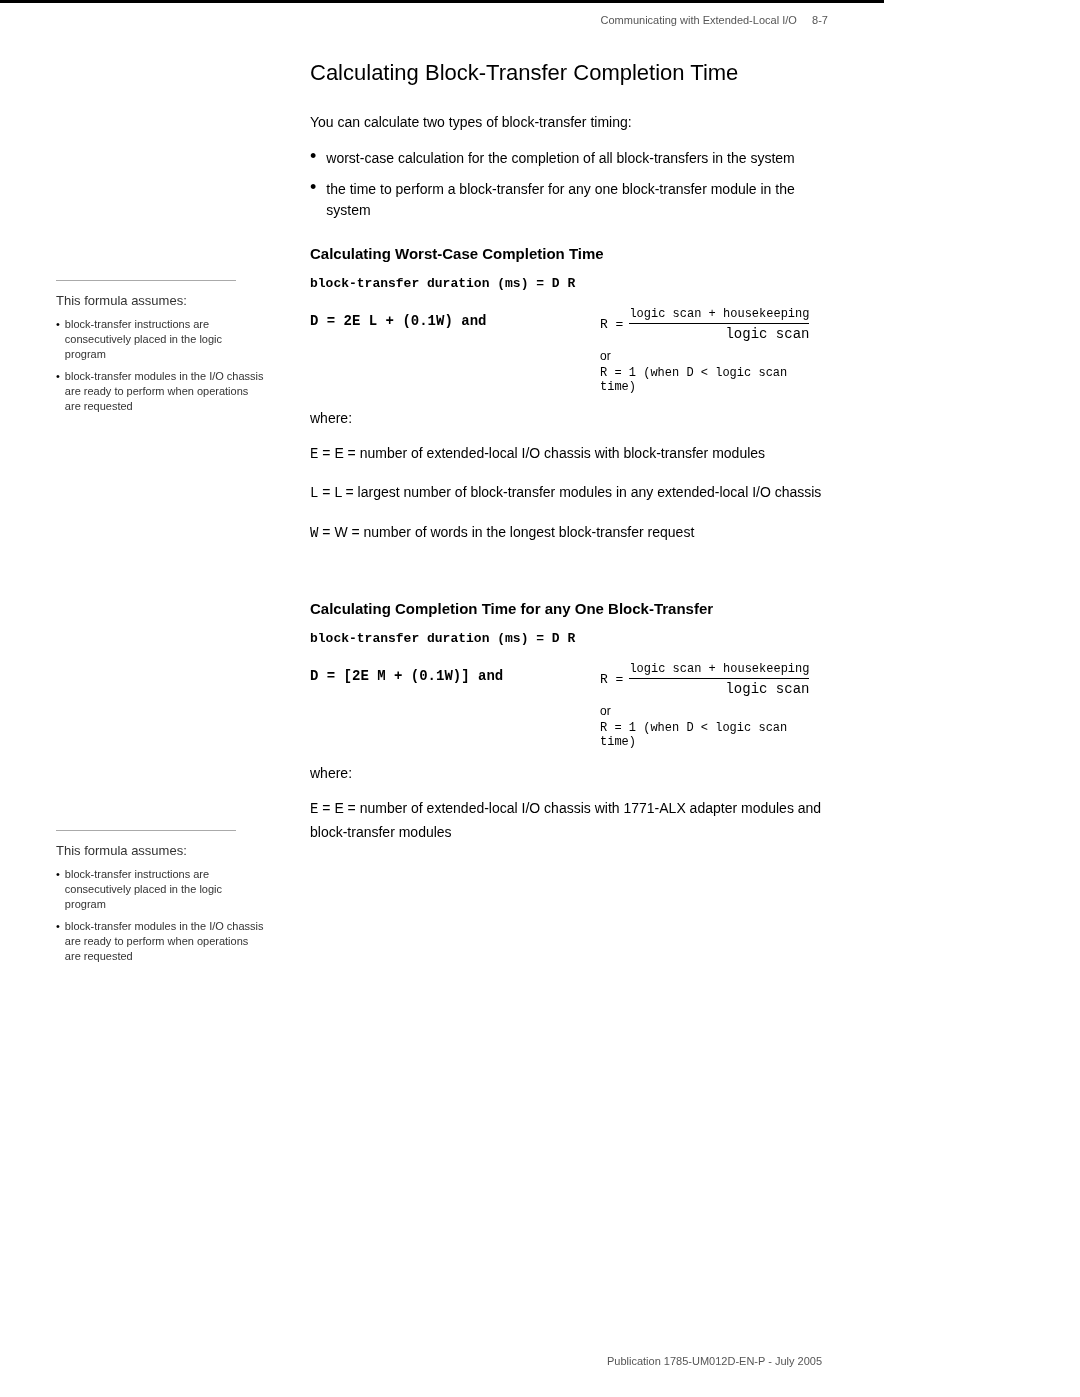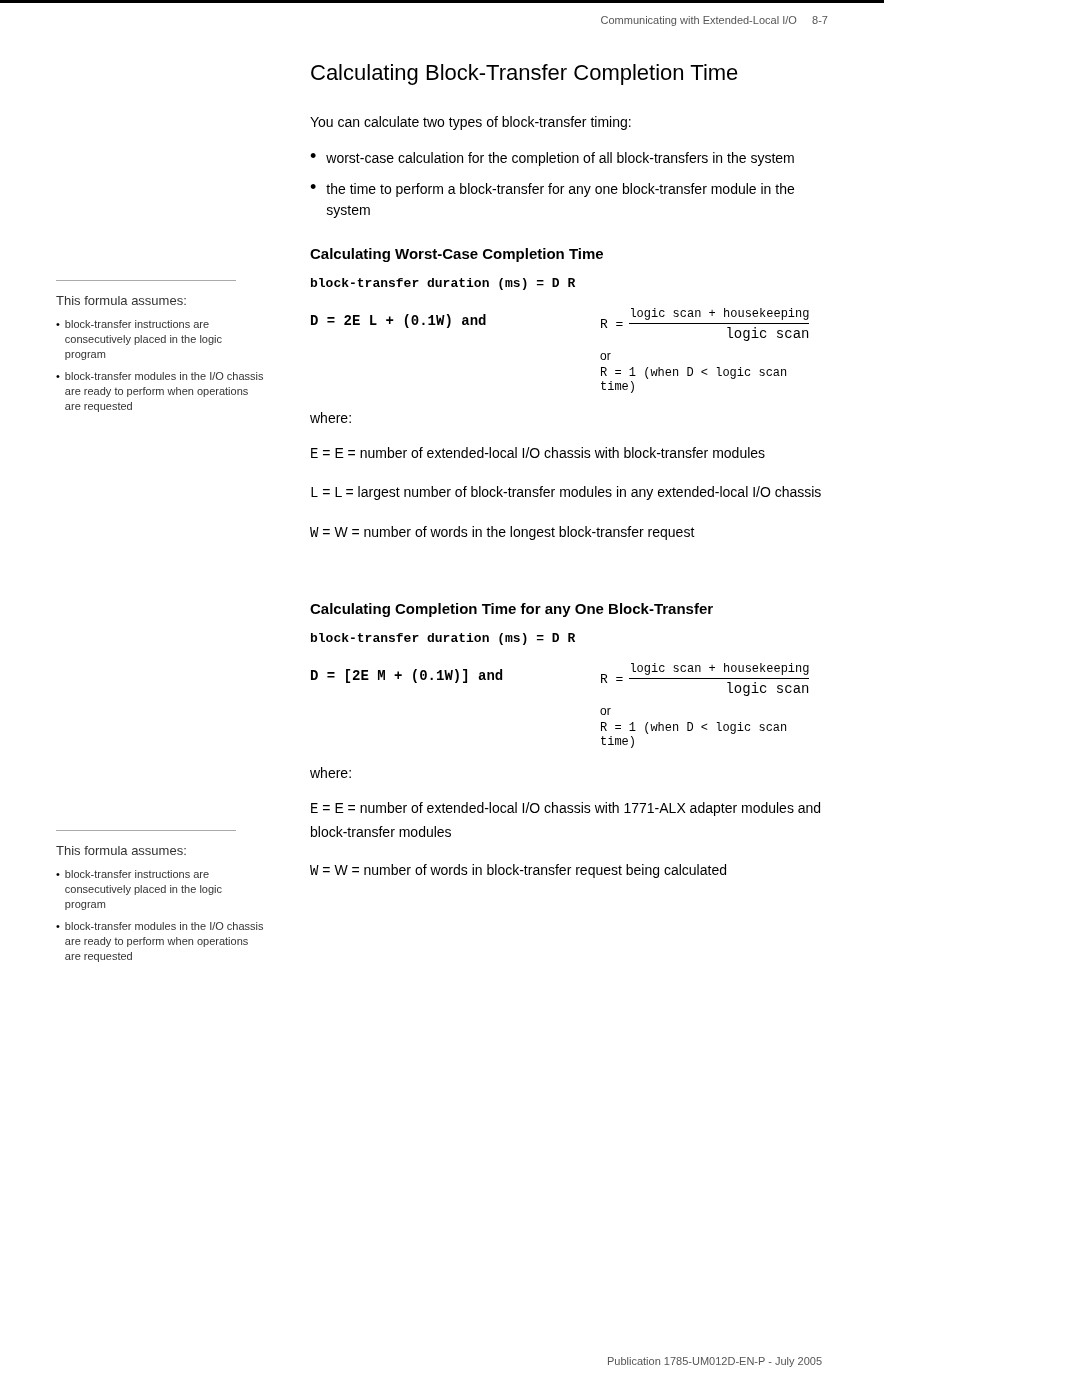--- a/index.html
+++ b/index.html
@@ -399,23 +399,18 @@
 
     <p class="where-text">where:</p>
 
     <div class="definition-block">
       <p class="definition-text">
         <span class="definition-var">E</span> = <span>E = number of extended-local I/O chassis with 1771-ALX adapter modules and block-transfer modules</span>
       </p>
     </div>
 
 
-    <div class="definition-block">
-      <p class="definition-text">
-        <span class="definition-var">W</span> = <span>W = number of words in block-transfer request being calculated</span>
-      </p>
-    </div>
 
   </div>
 
   <div class="footer-text">Publication 1785-UM012D-EN-P - July 2005</div>
 
 </div>
 
 </body></html>

